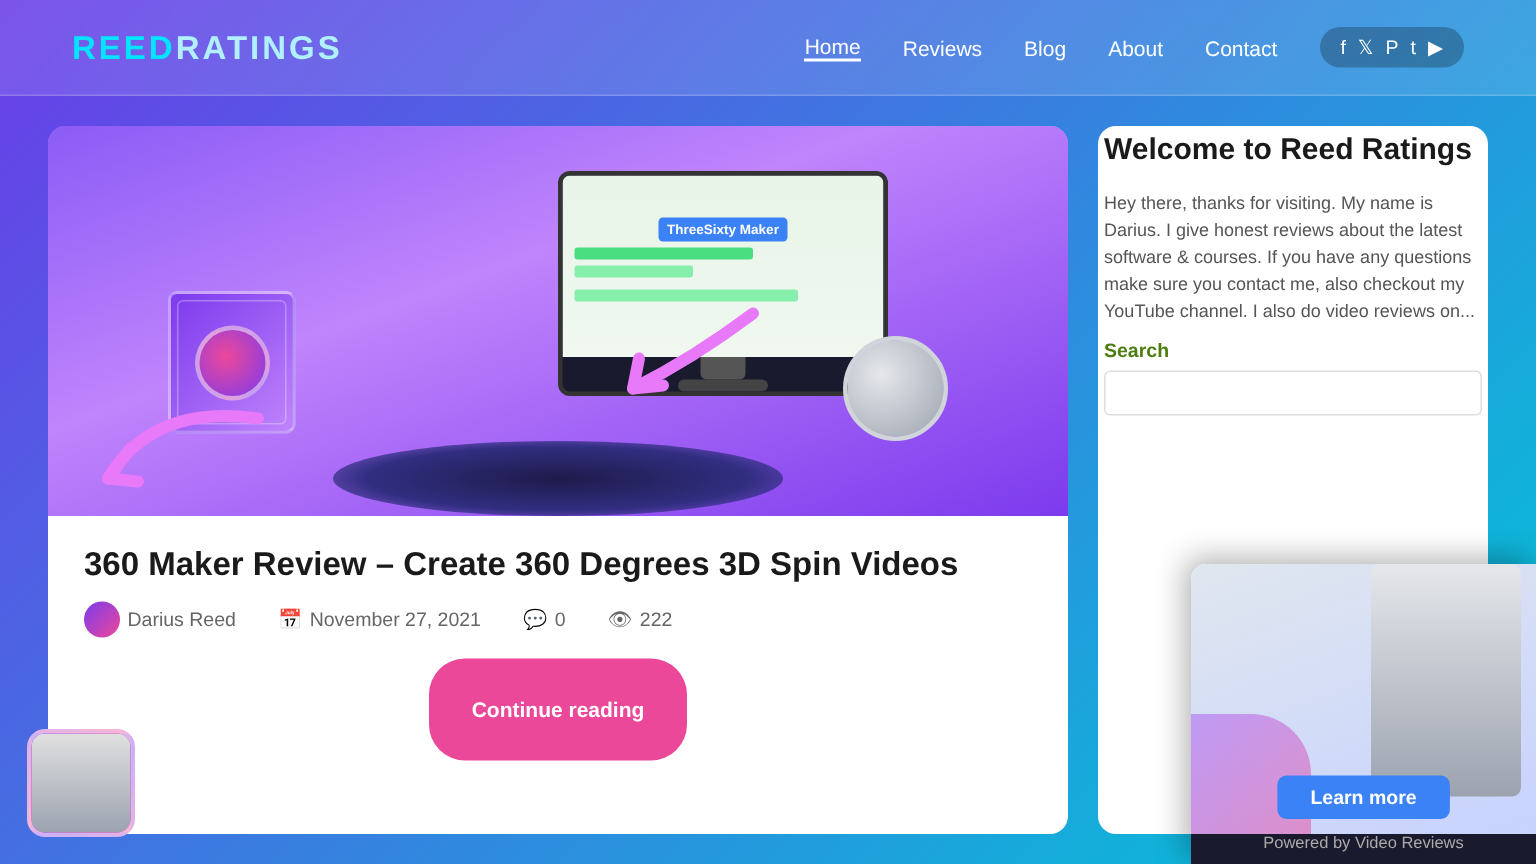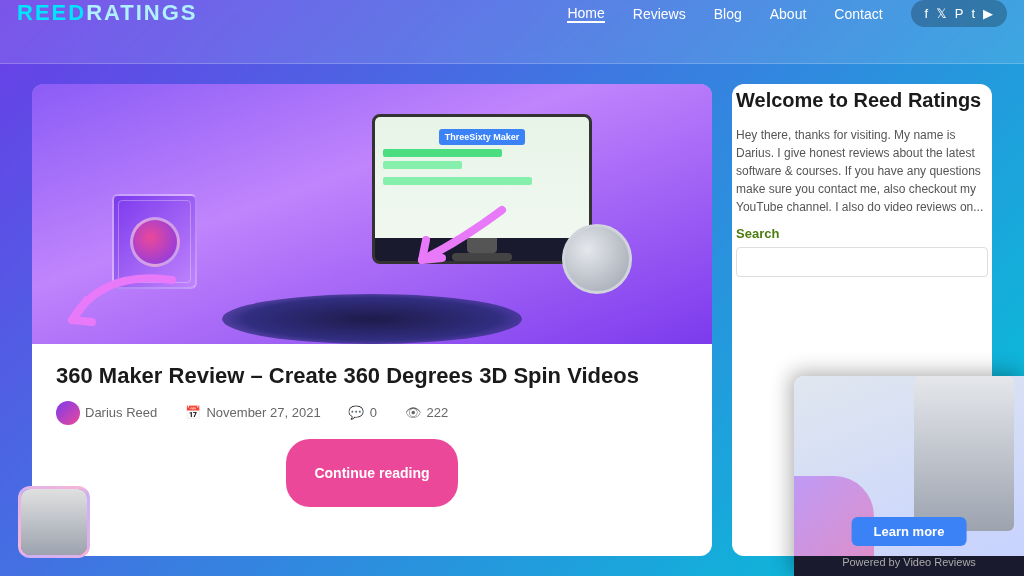--- a/index.html
+++ b/index.html
@@ -11,23 +11,23 @@
       background: linear-gradient(135deg, #6a3de8 0%, #00c8d7 100%);
       position: relative;
     }
 
     
     .header {
       background: rgba(255,255,255,0.12);
       backdrop-filter: blur(6px);
       height: 64px;
       display: flex;
-      align-items: flex-start;
+      align-items: center;
       justify-content: space-between;
-      padding: 0 17px;
+      padding: 0 48px;
       border-bottom: 1px solid rgba(255,255,255,0.2);
     }
     .logo {
       font-size: 22px;
       font-weight: 900;
       color: #fff;
       letter-spacing: 2px;
       text-transform: uppercase;
     }
     .logo span { color: #00e5ff; }
@@ -123,21 +123,21 @@
       width: 40%;
     }
     .monitor-logo {
       background: #3b82f6;
       color: #fff;
       font-size: 9px;
       font-weight: 700;
       padding: 3px 6px;
       border-radius: 3px;
       align-self: center;
-      margin-top: 4px;
+      margin-top: 20px;
     }
     .monitor-stand {
       width: 30px;
       height: 15px;
       background: #555;
       margin: 0 auto;
       border-radius: 0 0 4px 4px;
     }
     .monitor-base {
       width: 60px;

